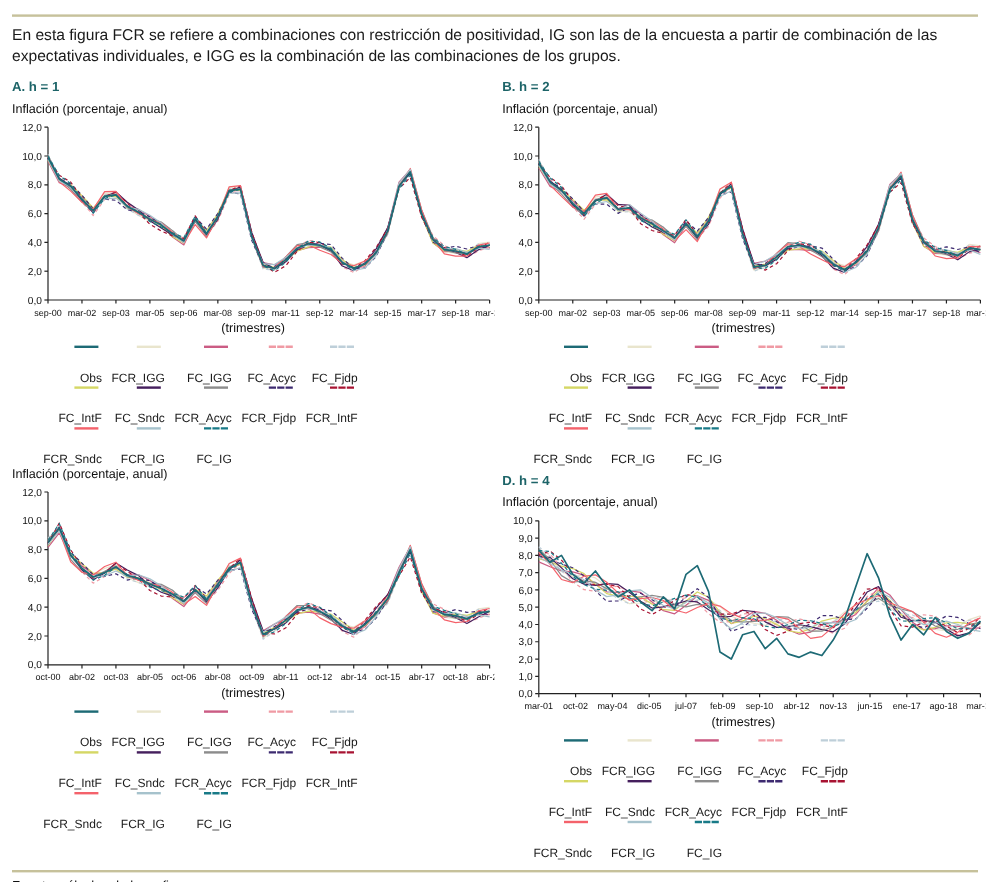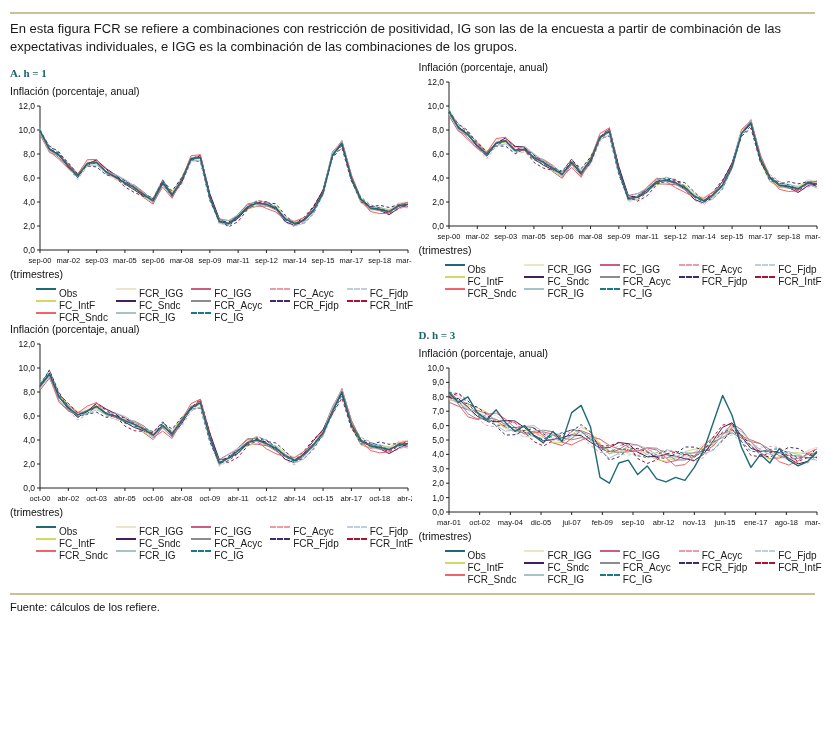--- a/index.html
+++ b/index.html
@@ -3,26 +3,26 @@
 <meta charset="utf-8">
 <style>
   html,body{margin:0;padding:0;background:#ffffff;font-family:"Liberation Sans",sans-serif;color:#1a1a1a;}
   body{width:825px;height:735px;overflow:hidden;}
   .page{padding:8px 10px 0 10px;}
   .fig-title{font-size:15px;font-weight:bold;color:#1d6468;margin:2px 0 6px 0;}
   .rule{border:none;border-top:2px solid #c6c19b;margin:4px 0 6px 0;}
   .note{font-size:13px;line-height:1.35;color:#1a1a1a;margin:2px 0 6px 0;max-width:812px;}
   .grid{display:grid;grid-template-columns:1fr 1fr;column-gap:12px;}
   .panel{min-width:0;}
-  .panel-label{font-size:11px;font-weight:bold;color:#1d6468;margin:6px 0 6px 0;font-family:Liberation Serif, serif;}
+  .panel-label{font-size:11px;font-weight:bold;color:#1d6468;margin:6px 0 6px 0;}
   .ylabel{font-size:10.5px;color:#111;margin:0 0 1px 0;}
   .chart-svg{display:block;}
-  .xlabel{font-size:10.5px;color:#111;width:402px;margin-top:-2px;}
+  .xlabel{font-size:10.5px;color:#111;text-align:center;width:402px;margin-top:-2px;}
   .legend{display:grid;grid-template-columns:repeat(5,auto);column-gap:8px;row-gap:1px;justify-content:start;margin:8px 0 0 26px;font-size:10px;}
-  .legend-item{display:flex;align-items:flex-start;white-space:nowrap;}
+  .legend-item{display:flex;align-items:flex-end;white-space:nowrap;flex-direction:column;}
   .swatch{display:inline-block;width:20px;margin-right:3px;border-top-width:2px;border-top-style:solid;height:0;flex:0 0 20px;}
   .swatch.dashed{border-top-style:dashed;}
   .footer-src{font-size:11px;color:#111;margin:5px 0 0 0;}
 </style>
 </head>
 <body>
 
 <div class="page">
   <hr class="rule">
   <div class="note">En esta figura FCR se refiere a combinaciones con restricción de positividad, IG son las de la encuesta a partir de combinación de las expectativas individuales, e IGG es la combinación de las combinaciones de los grupos.</div>
@@ -142,20 +142,21 @@
             <span>FCR_IG</span>
           </div>
           <div class="legend-item">
             <span class="swatch dashed" style="border-top-color: rgb(24, 122, 135);"></span>
             <span>FC_IG</span>
           </div>
         </div>
     </div>
 
     <div class="panel">
+      <div class="panel-label">B. h = 2</div>
       <div class="ylabel">Inflación (porcentaje, anual)</div>
       <svg class="chart-svg" width="402" height="172" viewBox="0 0 402 172">
           <line x1="30" y1="8" x2="30" y2="152" stroke="#222222" stroke-width="1"></line>
           <line x1="27" y1="152" x2="30" y2="152" stroke="#222222" stroke-width="1"></line>
           <text x="25" y="155" text-anchor="end" font-size="8.5" fill="#111" font-family="&quot;Liberation Sans&quot;,sans-serif">0,0</text>
           <line x1="27" y1="128" x2="30" y2="128" stroke="#222222" stroke-width="1"></line>
           <text x="25" y="131" text-anchor="end" font-size="8.5" fill="#111" font-family="&quot;Liberation Sans&quot;,sans-serif">2,0</text>
           <line x1="27" y1="104" x2="30" y2="104" stroke="#222222" stroke-width="1"></line>
           <text x="25" y="107" text-anchor="end" font-size="8.5" fill="#111" font-family="&quot;Liberation Sans&quot;,sans-serif">4,0</text>
           <line x1="27" y1="80" x2="30" y2="80" stroke="#222222" stroke-width="1"></line>
@@ -378,21 +379,21 @@
             <span>FCR_IG</span>
           </div>
           <div class="legend-item">
             <span class="swatch dashed" style="border-top-color: rgb(24, 122, 135);"></span>
             <span>FC_IG</span>
           </div>
         </div>
     </div>
 
     <div class="panel">
-      <div class="panel-label">D. h = 3</div>
+      <div class="panel-label">D. h = 4</div>
       <div class="ylabel">Inflación (porcentaje, anual)</div>
       <svg class="chart-svg" width="402" height="172" viewBox="0 0 402 172">
           <line x1="30" y1="8" x2="30" y2="152" stroke="#222222" stroke-width="1"></line>
           <line x1="27" y1="152" x2="30" y2="152" stroke="#222222" stroke-width="1"></line>
           <text x="25" y="155" text-anchor="end" font-size="8.5" fill="#111" font-family="&quot;Liberation Sans&quot;,sans-serif">0,0</text>
           <line x1="27" y1="137.6" x2="30" y2="137.6" stroke="#222222" stroke-width="1"></line>
           <text x="25" y="140.6" text-anchor="end" font-size="8.5" fill="#111" font-family="&quot;Liberation Sans&quot;,sans-serif">1,0</text>
           <line x1="27" y1="123.2" x2="30" y2="123.2" stroke="#222222" stroke-width="1"></line>
           <text x="25" y="126.2" text-anchor="end" font-size="8.5" fill="#111" font-family="&quot;Liberation Sans&quot;,sans-serif">2,0</text>
           <line x1="27" y1="108.8" x2="30" y2="108.8" stroke="#222222" stroke-width="1"></line>

